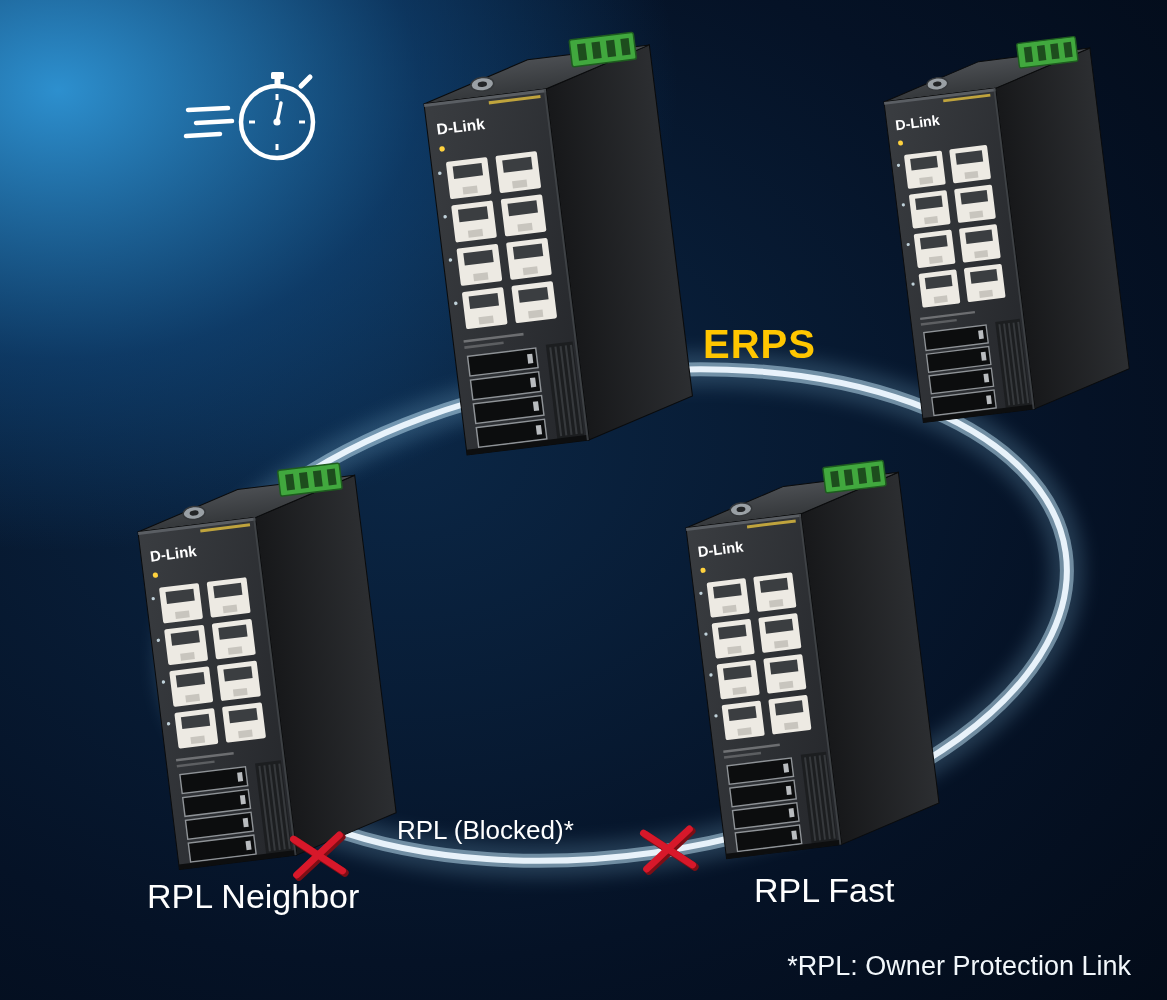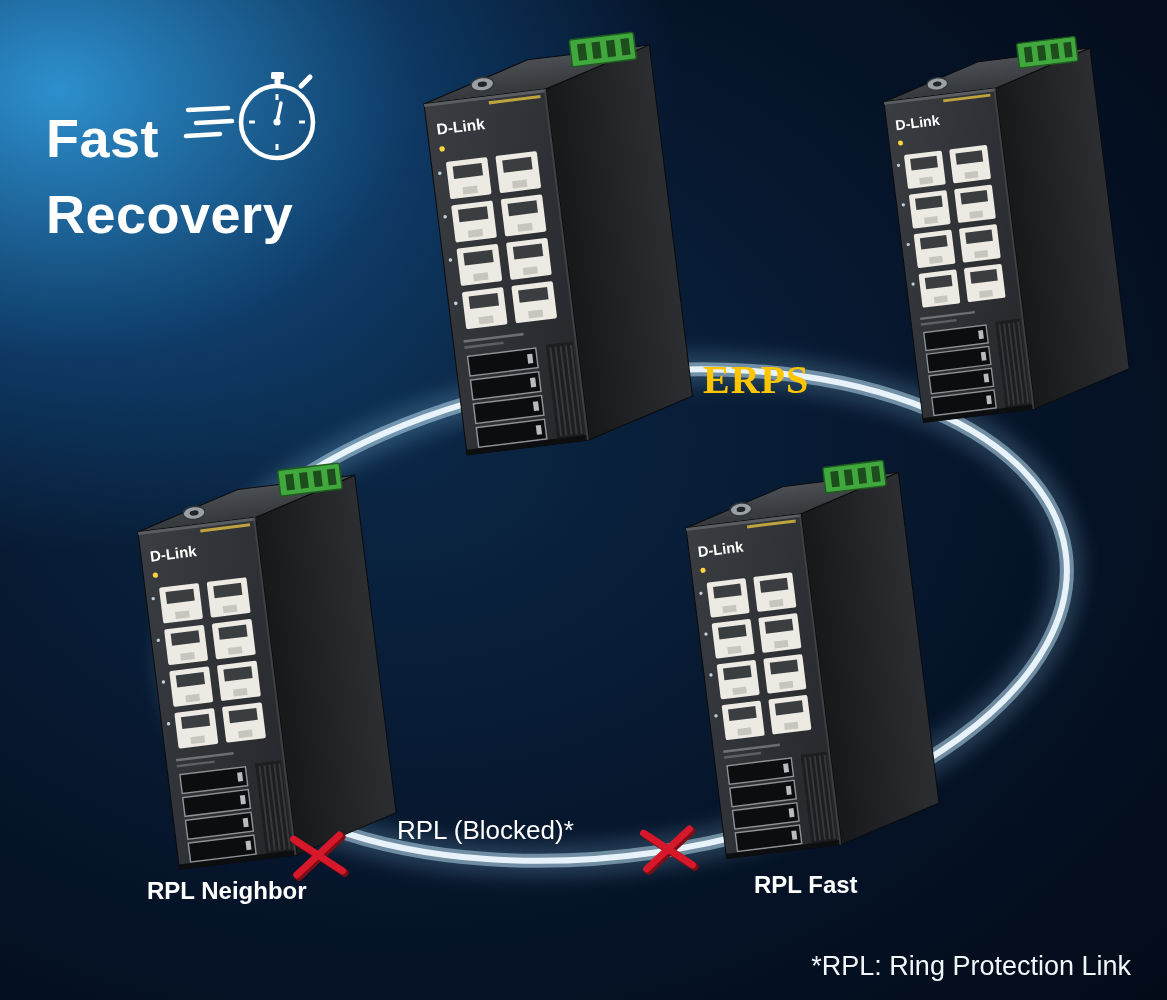--- a/index.html
+++ b/index.html
@@ -14,29 +14,29 @@
       radial-gradient(ellipse 1250px 950px at 34% 44%, #0b2746 0%, #051226 55%, #020812 100%);
   }
   .abs{position:absolute;}
   .title{
     left:46px;top:100px;
     color:#ffffff;
     font-size:54px;font-weight:700;
     line-height:76px;letter-spacing:0.5px;
   }
   .protocol-label{
-    left:703px;top:356px;
+    left:703px;top:322px;
     color:#ffc600;
-    font-size:40px;font-weight:700;letter-spacing:1px;font-family:Liberation Serif, serif;
+    font-size:40px;font-weight:700;letter-spacing:1px;
   }
   .link-label{
     left:397px;top:815px;
     color:#ffffff;font-size:26px;font-weight:400;text-align:center;
   }
-  .role-label{color:#ffffff;font-size:24px;font-weight:700;}
+  .role-label{color:#ffffff;font-size:34px;font-weight:400;}
   .neighbor{left:147px;top:877px;}
   .owner{left:754px;top:871px;}
   .footnote{
     right:36px;top:951px;
     color:#f2f7fb;font-size:27px;font-weight:400;
   }
   svg{display:block;}
   .layer{left:0;top:0;}
 </style>
 </head>
@@ -193,28 +193,24 @@
       <line x1="95" y1="44" x2="95" y2="50" stroke="#ffffff" stroke-width="3"></line>
       <line x1="123" y1="72" x2="117" y2="72" stroke="#ffffff" stroke-width="3"></line>
       <line x1="95" y1="100" x2="95" y2="94" stroke="#ffffff" stroke-width="3"></line>
       <line x1="67" y1="72" x2="73" y2="72" stroke="#ffffff" stroke-width="3"></line>
 
       <line x1="95" y1="72" x2="99" y2="53" stroke="#ffffff" stroke-width="3.5" stroke-linecap="round"></line>
       <circle cx="95" cy="72" r="3.6" fill="#ffffff"></circle>
     </svg>
   </div>
 
-  <div class="abs title">
-    <div>Fast</div>
-    <div>Recovery</div>
-  </div>
 
   <div class="abs protocol-label">ERPS</div>
 
   <div class="abs link-label">RPL (Blocked)*</div>
 
   <div class="abs role-label neighbor">RPL Neighbor</div>
 
   <div class="abs role-label owner">RPL Fast</div>
 
-  <div class="abs footnote">*RPL: Ring Protection Link</div>
+  <div class="abs footnote">*RPL: Owner Protection Link</div>
 
 </div>
 
 </body></html>

